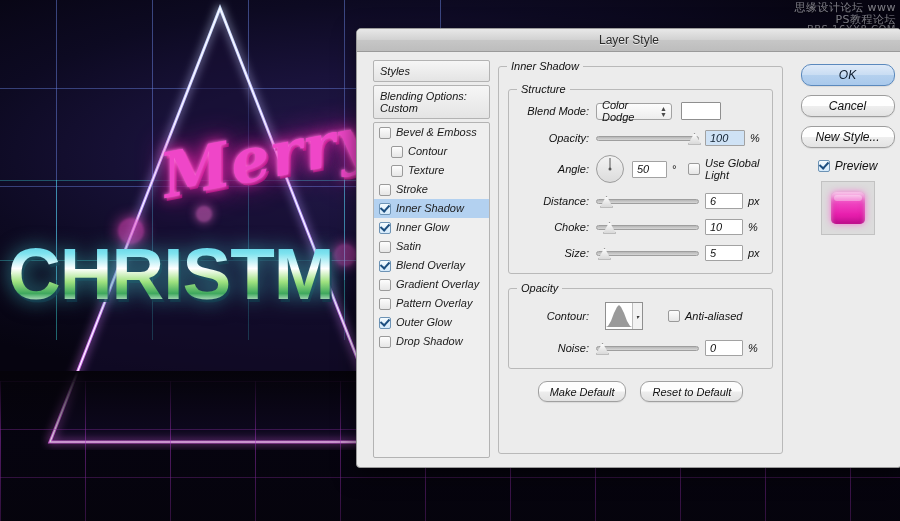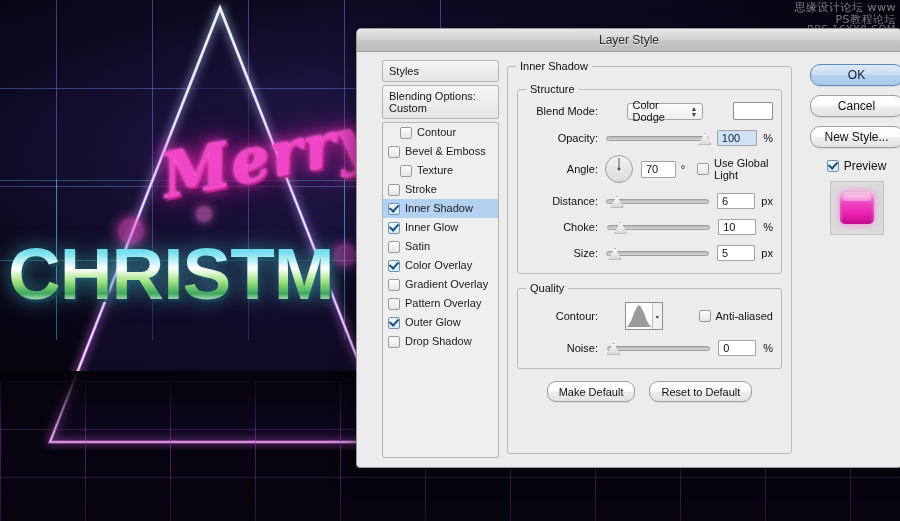--- a/index.html
+++ b/index.html
@@ -97,21 +97,21 @@
     overflow:hidden;
     font-size:11px;color:#111;
   }
   .titlebar{
     height:22px;
     background:linear-gradient(180deg,#e8e8e8 0%,#d2d2d2 48%,#c6c6c6 52%,#bdbdbd 100%);
     border-bottom:1px solid #9a9a9a;
     display:flex;align-items:center;justify-content:center;
     font-size:12px;color:#2a2a2a;text-shadow:0 1px 0 rgba(255,255,255,.65);
   }
-  .dlg-body{display:flex;padding:8px 8px 0 25px;gap:8px;height:404px;box-sizing:border-box;}
+  .dlg-body{display:flex;padding:8px 8px 0 16px;gap:8px;height:404px;box-sizing:border-box;font-style:italic;}
 
   
   .styles-col{width:117px;flex:none;}
   .styles-head, .blend-opt{
     background:linear-gradient(180deg,#f6f6f6,#e4e4e4);
     border:1px solid #b3b3b3;border-radius:2px;
     padding:4px 6px;font-size:11px;color:#151515;
     margin-bottom:3px;
   }
   .styles-list{
@@ -141,21 +141,21 @@
   .fieldset{
     position:relative;border:1px solid #b9b9b9;border-radius:3px;
     margin-top:7px;padding:10px 10px 8px 10px;background:transparent;
   }
   .fieldset > .legend{
     position:absolute;top:-7px;left:8px;background:#ececec;
     padding:0 4px;font-size:11px;color:#0f0f0f;
   }
   .fs-outer{height:388px;box-sizing:border-box;padding:12px 9px 9px 9px;margin-top:6px;}
   .fs-inner{margin-top:10px;padding:12px 8px 10px 8px;}
-  .row{display:flex;align-items:center;margin-bottom:9px;min-height:17px;justify-content:space-between;}
+  .row{display:flex;align-items:center;margin-bottom:9px;min-height:17px;}
   .lbl{width:72px;text-align:right;padding-right:7px;font-size:11px;color:#111;flex:none;}
   .select{
     width:76px;height:17px;box-sizing:border-box;
     border:1px solid #a2a2a2;border-radius:3px;
     background:linear-gradient(180deg,#fdfdfd,#ededed);
     font-size:11px;color:#111;
     display:flex;align-items:center;padding:0 16px 0 5px;position:relative;
   }
   .select .arrows{position:absolute;right:4px;top:2px;font-size:7px;line-height:6px;color:#4a4a4a;}
   .swatch{
@@ -292,27 +292,27 @@
       <span>Layer Style</span>
     </div>
 
     <div class="dlg-body">
 
       <div class="styles-col">
         <div class="styles-head">Styles</div>
         <div class="blend-opt">Blending Options: Custom</div>
         <div class="styles-list">
 
+          <div class="st-item">
+            <span class="cbox"></span>
+            <span>Bevel &amp; Emboss</span>
+          </div>
           <div class="st-item indent">
             <span class="cbox"></span>
             <span>Contour</span>
-          </div>
-          <div class="st-item">
-            <span class="cbox"></span>
-            <span>Bevel &amp; Emboss</span>
           </div>
           <div class="st-item indent">
             <span class="cbox"></span>
             <span>Texture</span>
           </div>
           <div class="st-item">
             <span class="cbox"></span>
             <span>Stroke</span>
           </div>
           <div class="st-item sel">
@@ -322,21 +322,21 @@
           <div class="st-item">
             <span class="cbox on"></span>
             <span>Inner Glow</span>
           </div>
           <div class="st-item">
             <span class="cbox"></span>
             <span>Satin</span>
           </div>
           <div class="st-item">
             <span class="cbox on"></span>
-            <span>Color Overlay</span>
+            <span>Blend Overlay</span>
           </div>
           <div class="st-item">
             <span class="cbox"></span>
             <span>Gradient Overlay</span>
           </div>
           <div class="st-item">
             <span class="cbox"></span>
             <span>Pattern Overlay</span>
           </div>
           <div class="st-item">
@@ -379,21 +379,21 @@
               <span class="unit">%</span>
             </div>
 
             <div class="row" style="min-height:28px;">
               <span class="lbl">Angle:</span>
               <div class="dial">
                 <div class="needle"></div>
                 <div class="hub"></div>
               </div>
               <div class="numbox" style="width:42px;margin-left:8px;height:17px;">
-                <span>70</span>
+                <span>50</span>
               </div>
               <span class="unit">°</span>
               <span class="chk-inline">
                 <span class="cbox"></span>
                 <span>Use Global Light</span>
               </span>
             </div>
 
             <div class="row">
               <span class="lbl">Distance:</span>
@@ -426,21 +426,21 @@
                 <div class="knob" style="left:2px;"></div>
               </div>
               <div class="numbox" style="width:38px;margin-left:6px;">
                 <span>5</span>
               </div>
               <span class="unit">px</span>
             </div>
           </div>
 
           <div class="fieldset fs-inner" style="margin-top:14px;padding-top:13px;">
-            <span class="legend">Quality</span>
+            <span class="legend">Opacity</span>
 
             <div class="row" style="min-height:28px;gap:9px;">
               <span class="lbl">Contour:</span>
               <div class="contour-box">
                 <svg width="26" height="24" viewBox="0 0 26 24">
                   <path d="M0 24 L2 23 L5 18 L8 10 L11 4 L13 2 L15 4 L18 10 L21 18 L24 23 L26 24 Z" fill="#9a9a9a"></path>
                 </svg>
                 <span class="mini-arrow">▾</span>
               </div>
               <span class="chk-inline" style="margin-left:16px;">

